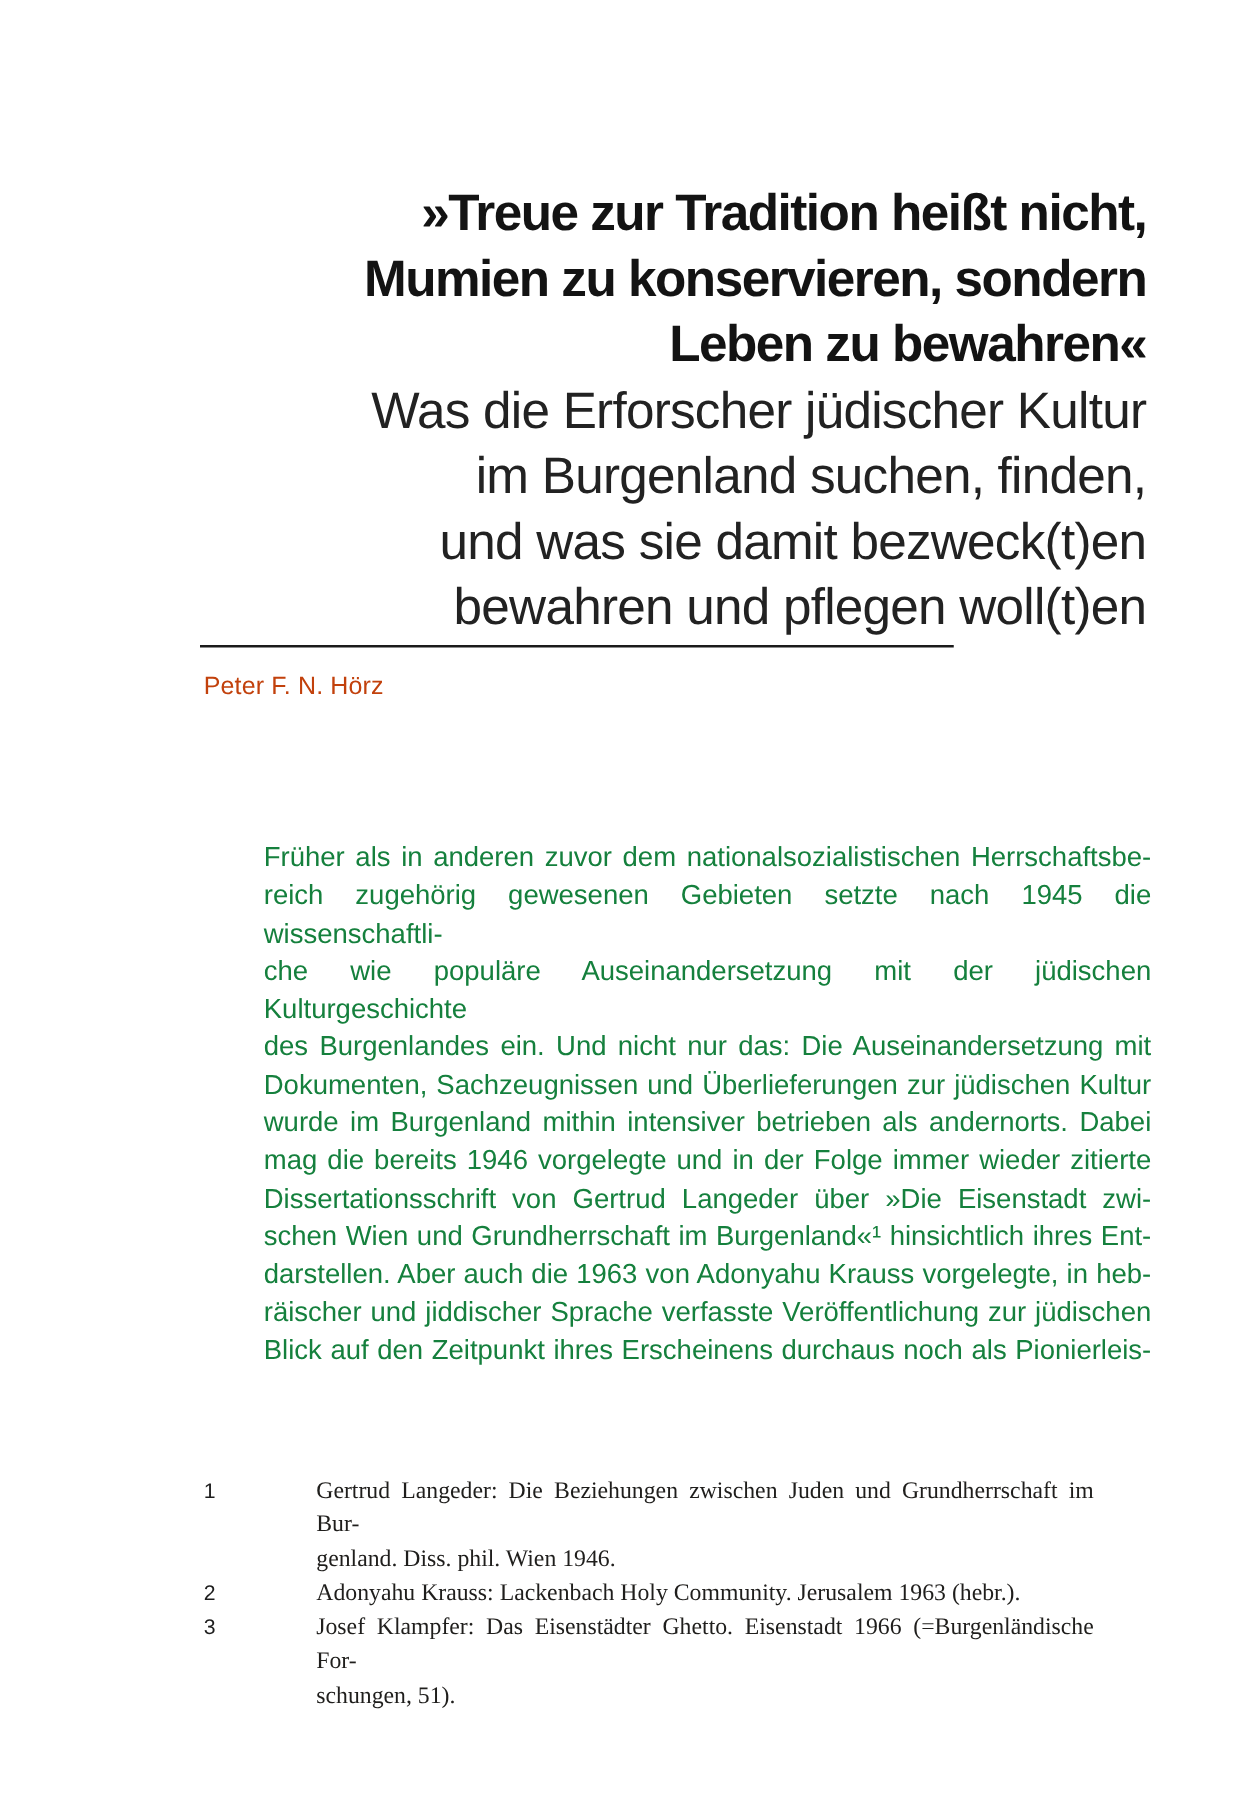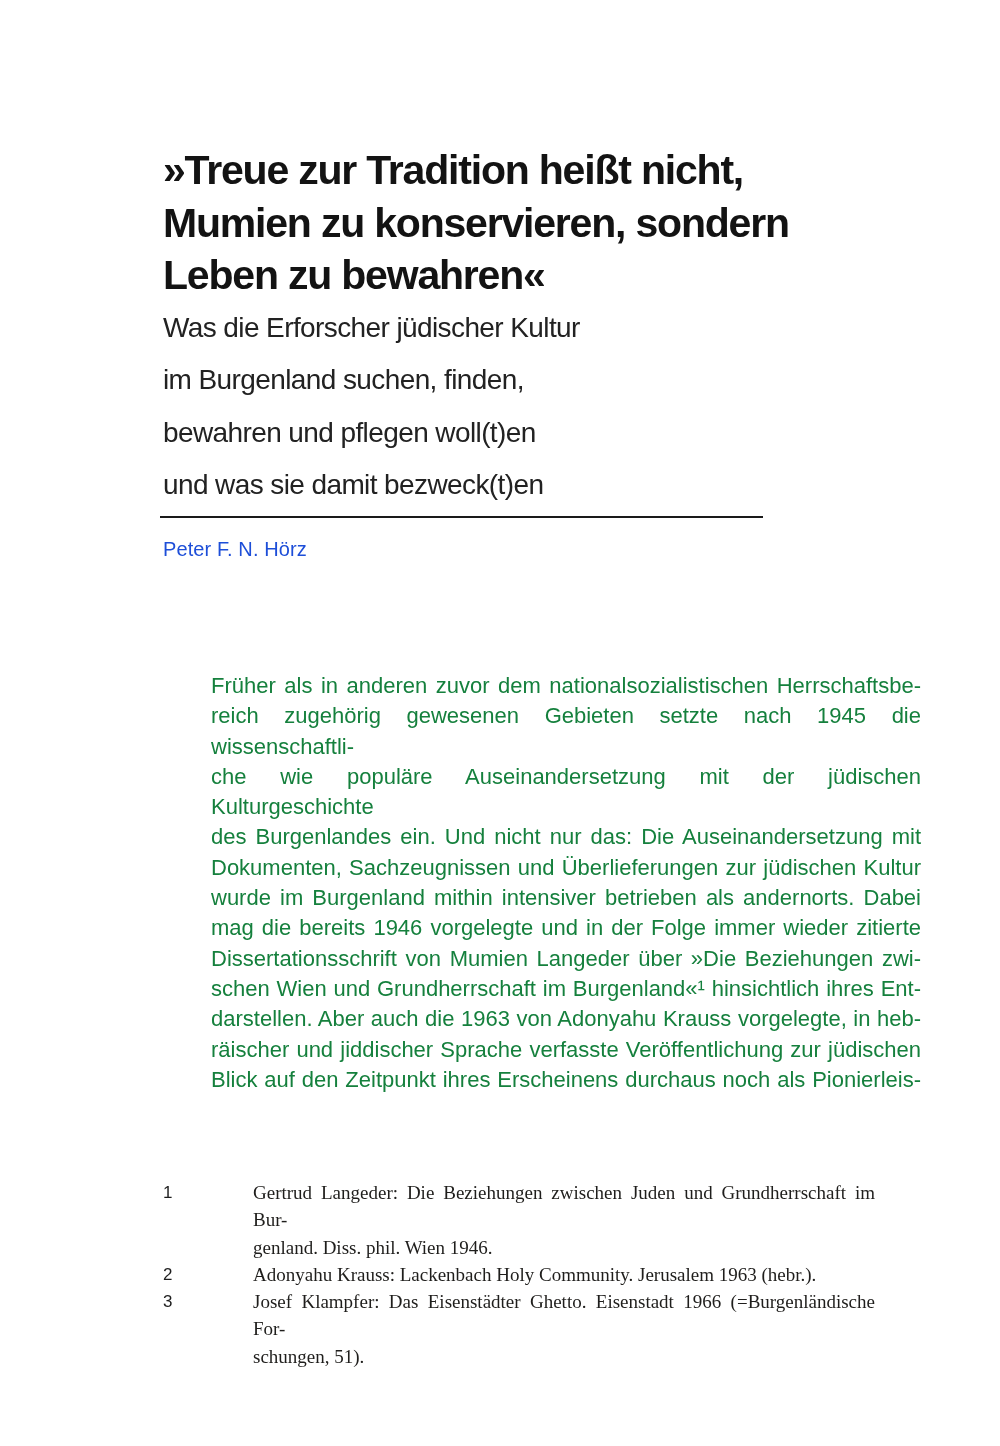--- a/index.html
+++ b/index.html
@@ -10,39 +10,40 @@
     position: relative;
     width: 1000px;
     height: 1446px;
     background: #ffffff;
     overflow: hidden;
   }
 
   
   .heading {
     position: absolute;
-    left: 163px;
+    left: 177px;
     top: 144px;
     width: 740px;
     color: #131313;
+    text-align: right;
   }
   .title-line {
     display: block;
     font-family: "Liberation Sans", sans-serif;
     font-weight: 700;
     font-size: 41px;
     line-height: 52.5px;
     letter-spacing: -1.2px;
     white-space: nowrap;
   }
   .subtitle-line {
     display: block;
     font-family: "Liberation Sans", sans-serif;
     font-weight: 300;
-    font-size: 28px;
+    font-size: 41px;
     line-height: 52.5px;
     letter-spacing: -0.6px;
     color: #222222;
     white-space: nowrap;
   }
 
   
   .rule {
     position: absolute;
     left: 160px;
@@ -53,21 +54,21 @@
     border: none;
   }
   .author {
     position: absolute;
     left: 163px;
     top: 538px;
     font-family: "Liberation Sans", sans-serif;
     font-weight: 400;
     font-size: 20px;
     letter-spacing: 0.1px;
-    color: #1d4ed8;
+    color: #c2410c;
   }
 
   
   .body-text {
     position: absolute;
     left: 163px;
     top: 671px;
     width: 710px;
     font-family: Liberation Sans, sans-serif;
     font-size: 22px;
@@ -113,39 +114,39 @@
 
   <header class="heading">
     <h1>
       <span class="title-line">»Treue zur Tradition heißt nicht,</span>
       <span class="title-line">Mumien zu konservieren, sondern</span>
       <span class="title-line">Leben zu bewahren«</span>
     </h1>
     <h2>
       <span class="subtitle-line">Was die Erforscher jüdischer Kultur</span>
       <span class="subtitle-line">im Burgenland suchen, finden,</span>
+      <span class="subtitle-line">und was sie damit bezweck(t)en</span>
       <span class="subtitle-line">bewahren und pflegen woll(t)en</span>
-      <span class="subtitle-line">und was sie damit bezweck(t)en</span>
     </h2>
   </header>
 
   <div class="rule"></div>
 
   <div class="author">Peter F. N. Hörz</div>
 
   <main class="body-text">
     <div>
       <div class="body-line">Früher als in anderen zuvor dem nationalsozialistischen Herrschaftsbe-</div>
       <div class="body-line">reich zugehörig gewesenen Gebieten setzte nach 1945 die wissenschaftli-</div>
       <div class="body-line">che wie populäre Auseinandersetzung mit der jüdischen Kulturgeschichte</div>
       <div class="body-line">des Burgenlandes ein. Und nicht nur das: Die Auseinandersetzung mit</div>
       <div class="body-line">Dokumenten, Sachzeugnissen und Überlieferungen zur jüdischen Kultur</div>
       <div class="body-line">wurde im Burgenland mithin intensiver betrieben als andernorts. Dabei</div>
       <div class="body-line">mag die bereits 1946 vorgelegte und in der Folge immer wieder zitierte</div>
-      <div class="body-line">Dissertationsschrift von Mumien Langeder über »Die Beziehungen zwi-</div>
+      <div class="body-line">Dissertationsschrift von Gertrud Langeder über »Die Eisenstadt zwi-</div>
       <div class="body-line">schen Wien und Grundherrschaft im Burgenland«¹ hinsichtlich ihres Ent-</div>
       <div class="body-line">darstellen. Aber auch die 1963 von Adonyahu Krauss vorgelegte, in heb-</div>
       <div class="body-line">räischer und jiddischer Sprache verfasste Veröffentlichung zur jüdischen</div>
       <div class="body-line">Blick auf den Zeitpunkt ihres Erscheinens durchaus noch als Pionierleis-</div>
     </div>
   </main>
 
   <footer class="footnotes">
     <div class="footnote">
       <span class="fn-num">1</span>

